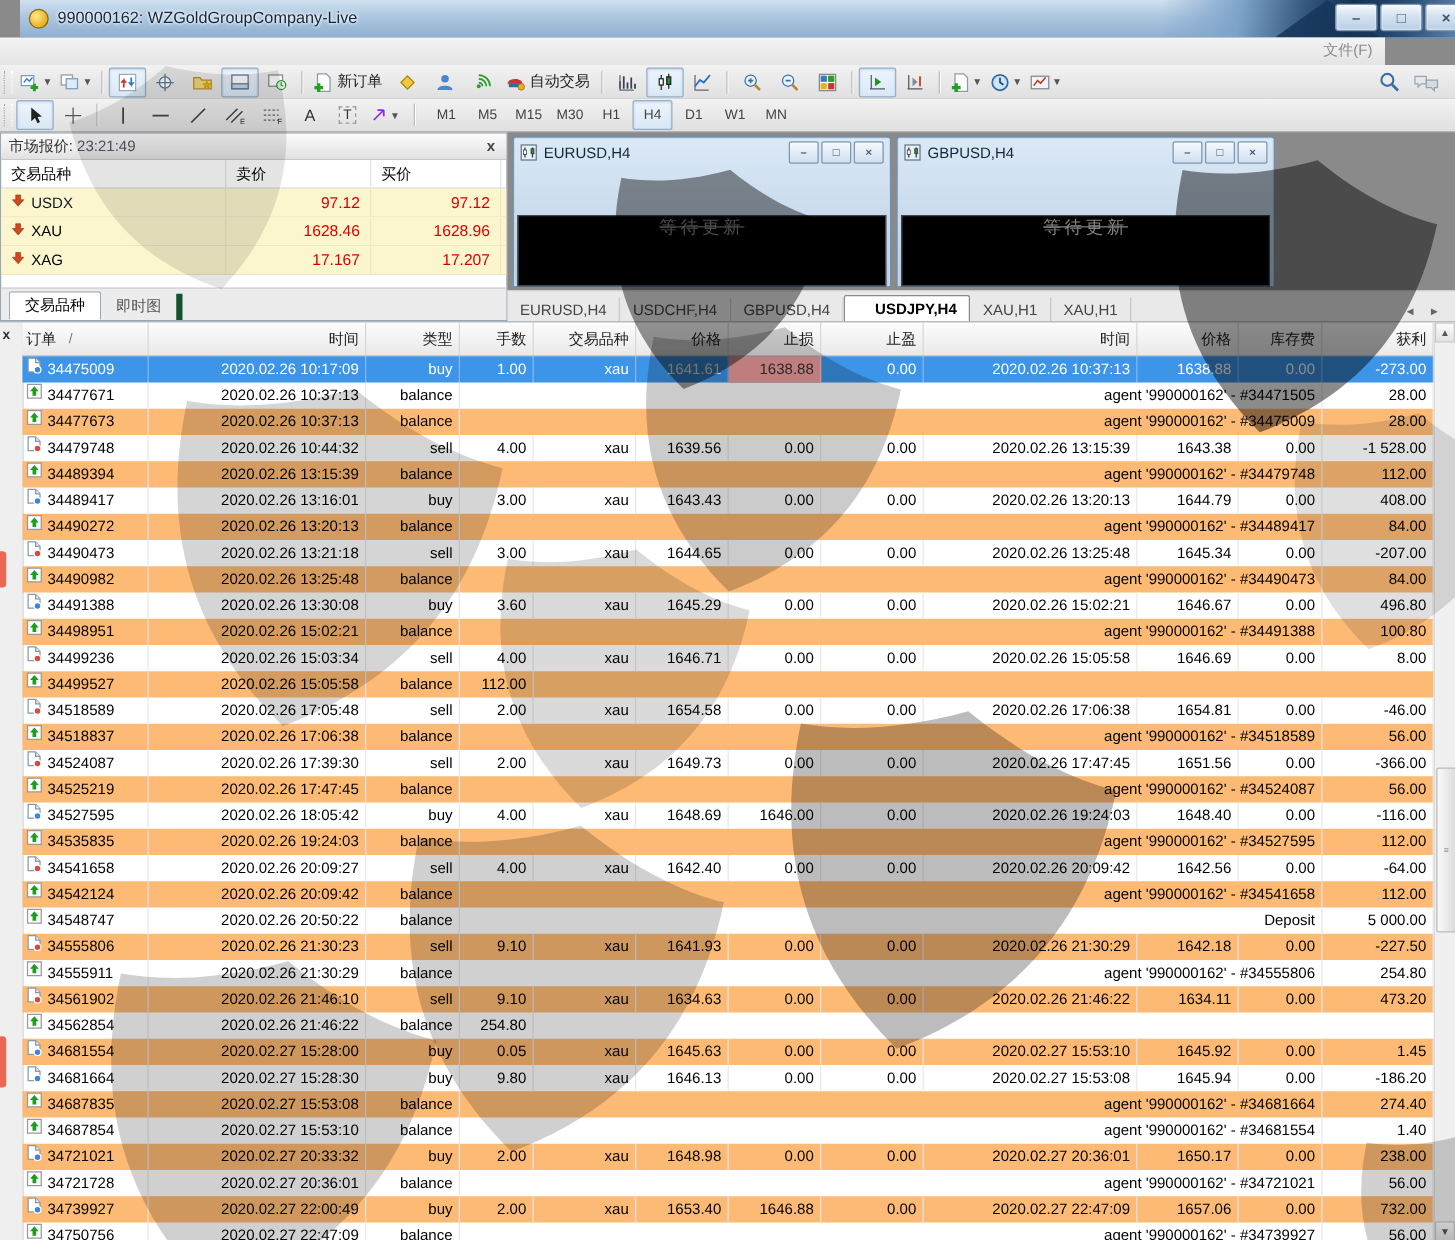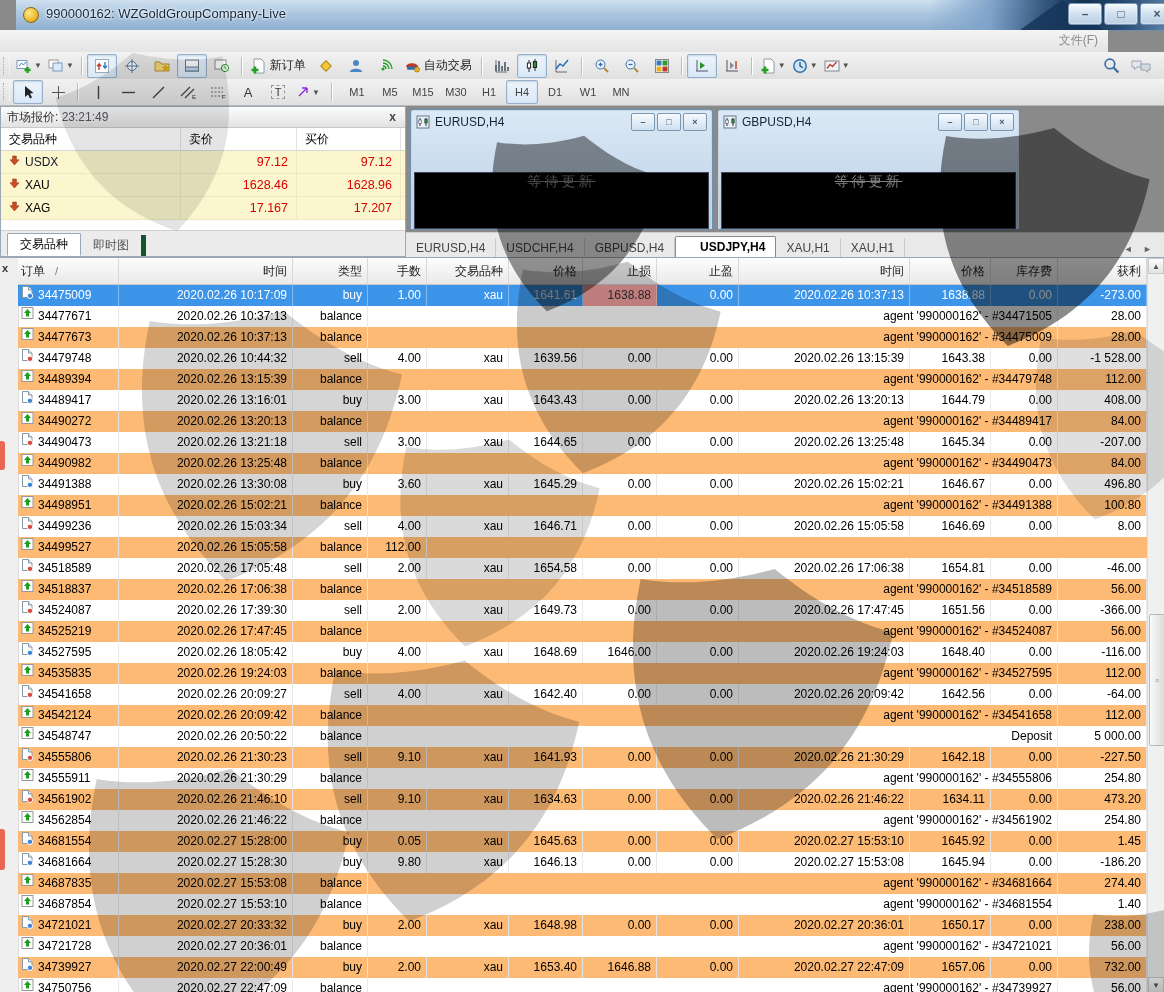--- a/index.html
+++ b/index.html
@@ -913,21 +913,20 @@
           <div class="trow">
             <div class="cell order">
               <span><svg width="13" height="14" viewBox="0 0 13 14">
                   <rect x="1" y="1.5" width="11" height="11" fill="#fff" stroke="#999"></rect>
                   <path d="M6.5 3L10 7H8v3.5H5V7H3z" fill="#1e9e1e"></path>
                 </svg></span>
               <span>34562854</span>
             </div>
             <div class="cell">2020.02.26 21:46:22</div>
             <div class="cell">balance</div>
-            <div class="cell comment">agent '990000162' - #34561902</div>
             <div class="cell">254.80</div>
           </div>
           <div class="trow stripe">
             <div class="cell order">
               <span><svg width="13" height="14" viewBox="0 0 13 14">
                   <path d="M1.5 1.5h6l3.5 3.5v7.5h-9.5z" fill="#fff" stroke="#8899aa"></path>
                   <path d="M7.5 1.5V5h3.5" fill="#e4ecf4" stroke="#8899aa"></path>
                   <circle cx="9" cy="10.8" r="2.7" fill="#3d85d8" stroke="#fff"></circle>
                 </svg></span>
               <span>34681554</span>

